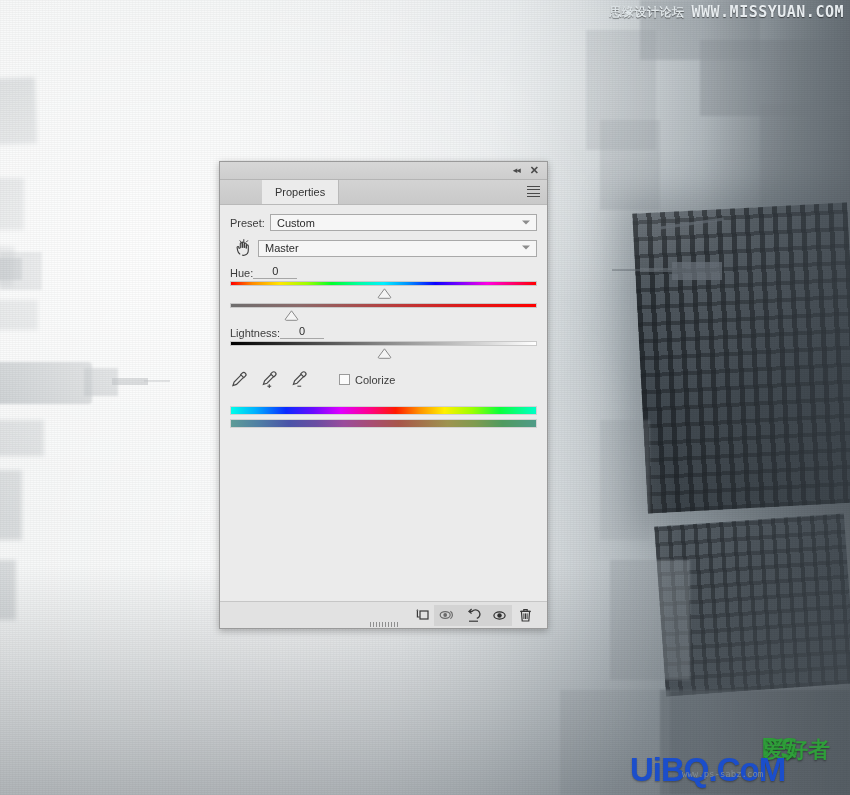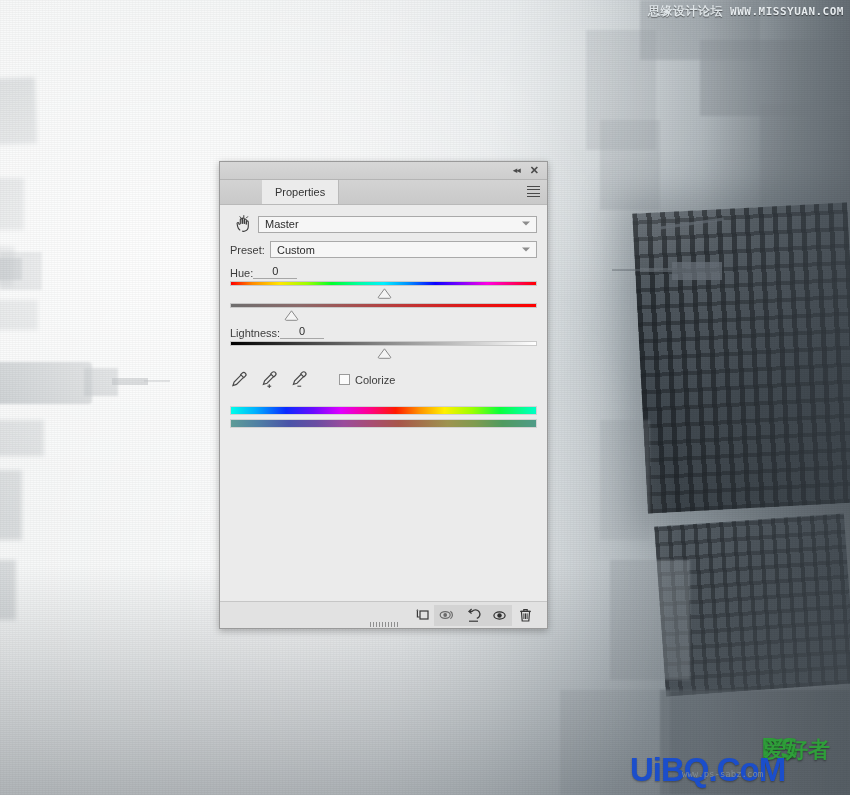--- a/index.html
+++ b/index.html
@@ -75,21 +75,21 @@
   }
 
   
   .wm-top{
     position:absolute;top:3px;right:6px;display:flex;align-items:center;gap:7px;
     font-size:11px;letter-spacing:.5px;color:#cfd6da;
     text-shadow:0 1px 1px rgba(0,0,0,.5);
     white-space:nowrap;
   }
   .wm-top .cn{font-family:"DejaVu Sans", sans-serif;font-size:12px;font-weight:bold;color:#dfe5e8;}
-  .wm-top .url{font-family:"DejaVu Sans Mono", monospace;font-size:11px;font-weight:bold;color:#e6ebee;}
+  .wm-top .url{font-family:"DejaVu Sans Mono", monospace;font-size:15px;font-weight:bold;color:#e6ebee;}
   .wm-bot{position:absolute;right:20px;bottom:4px;width:200px;height:58px;}
   .wm-bot .logo{
     position:absolute;right:32px;top:0;font-size:27px;font-weight:bold;
     color:#2f9e3a;font-family:"DejaVu Sans", sans-serif;
     text-shadow:0 1px 2px rgba(0,0,0,.45);letter-spacing:-1px;
   }
   .wm-bot .cn2{
     position:absolute;right:0px;top:2px;font-size:22px;font-weight:bold;color:#2f9e3a;
     font-family:"DejaVu Sans", sans-serif;text-shadow:0 1px 2px rgba(0,0,0,.45);
   }
@@ -305,48 +305,48 @@
       <div class="hamburger">
         <i></i>
           <i></i>
           <i></i>
           <i></i>
       </div>
     </div>
 
 
     <div class="body">
+
+      <div class="row">
+        <span class="lbl preset-lbl">Preset:</span>
+        <div class="select">
+          <span>Custom</span>
+          <span class="chev"></span>
+        </div>
+      </div>
 
       <div class="row">
         <div class="scrubby">
           <svg width="20" height="18" viewBox="0 0 20 18">
             <g fill="none" stroke="#3c3c3c" stroke-width="1.1">
               <path d="M6.2 15.4c-1.4-1-2.3-2.4-2.6-4.1l-.5-2.6c-.1-.7.4-1.2 1-1.1.5.1.8.5.9 1l.3 1.4"></path>
               <path d="M6.3 9.2V4.6c0-.6.5-1 1-1s1 .4 1 1v4.1"></path>
               <path d="M8.3 8.7V3.9c0-.6.5-1 1-1s1 .4 1 1v4.6"></path>
               <path d="M10.3 8.9V5c0-.6.4-1 1-1s1 .4 1 1v4.3"></path>
               <path d="M12.3 9.5V6.9c0-.6.4-1 1-1s1 .4 1 1v4.3c0 2.4-1.3 4.2-3.3 4.9-.9.3-2.1.3-2.9-.1"></path>
             </g>
             <g stroke="#3c3c3c" stroke-width="1" stroke-linecap="round">
               <line x1="9.8" y1="2.1" x2="9.8" y2="0.6"></line>
               <line x1="12.6" y1="2.8" x2="13.6" y2="1.7"></line>
               <line x1="7.0" y1="2.8" x2="6.0" y2="1.7"></line>
             </g>
           </svg>
         </div>
         <div class="select">
           <span>Master</span>
-          <span class="chev"></span>
-        </div>
-      </div>
-
-      <div class="row">
-        <span class="lbl preset-lbl">Preset:</span>
-        <div class="select">
-          <span>Custom</span>
           <span class="chev"></span>
         </div>
       </div>
 
       <div class="slider-block">
         <div class="slider-head">
           <span class="name">Hue:</span>
           <span class="val-field">0</span>
         </div>
         <div class="track-wrap">

